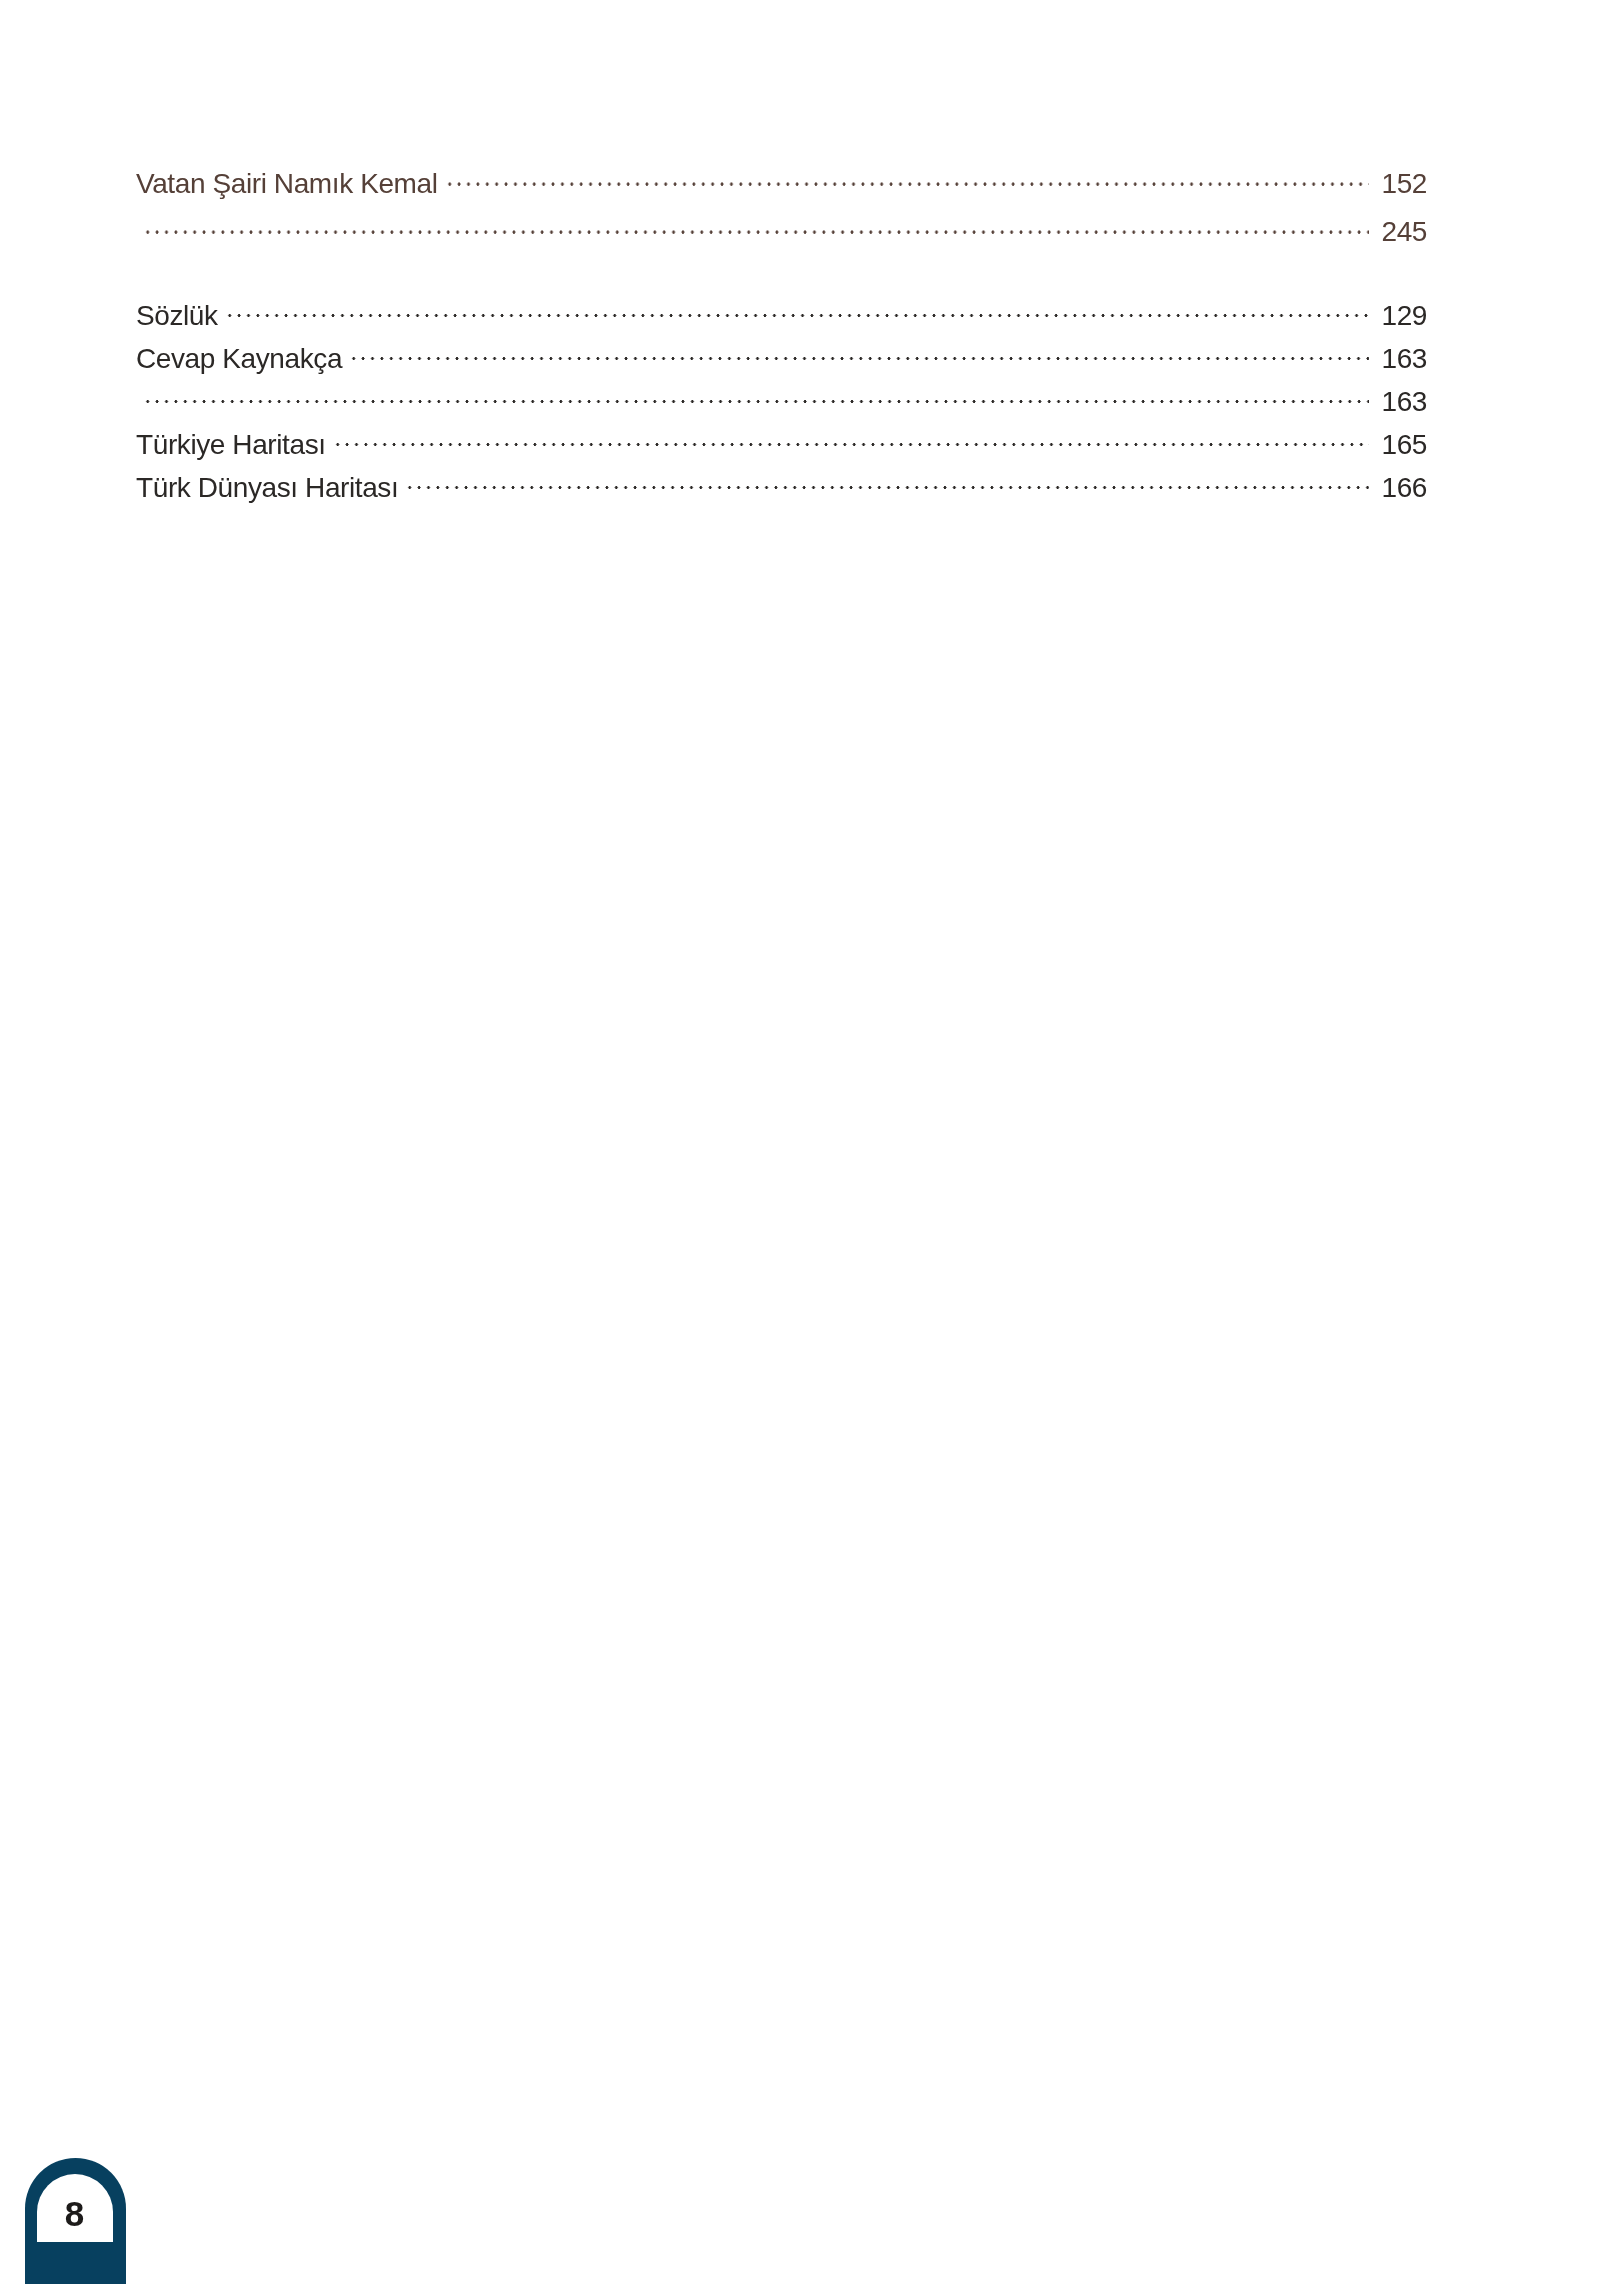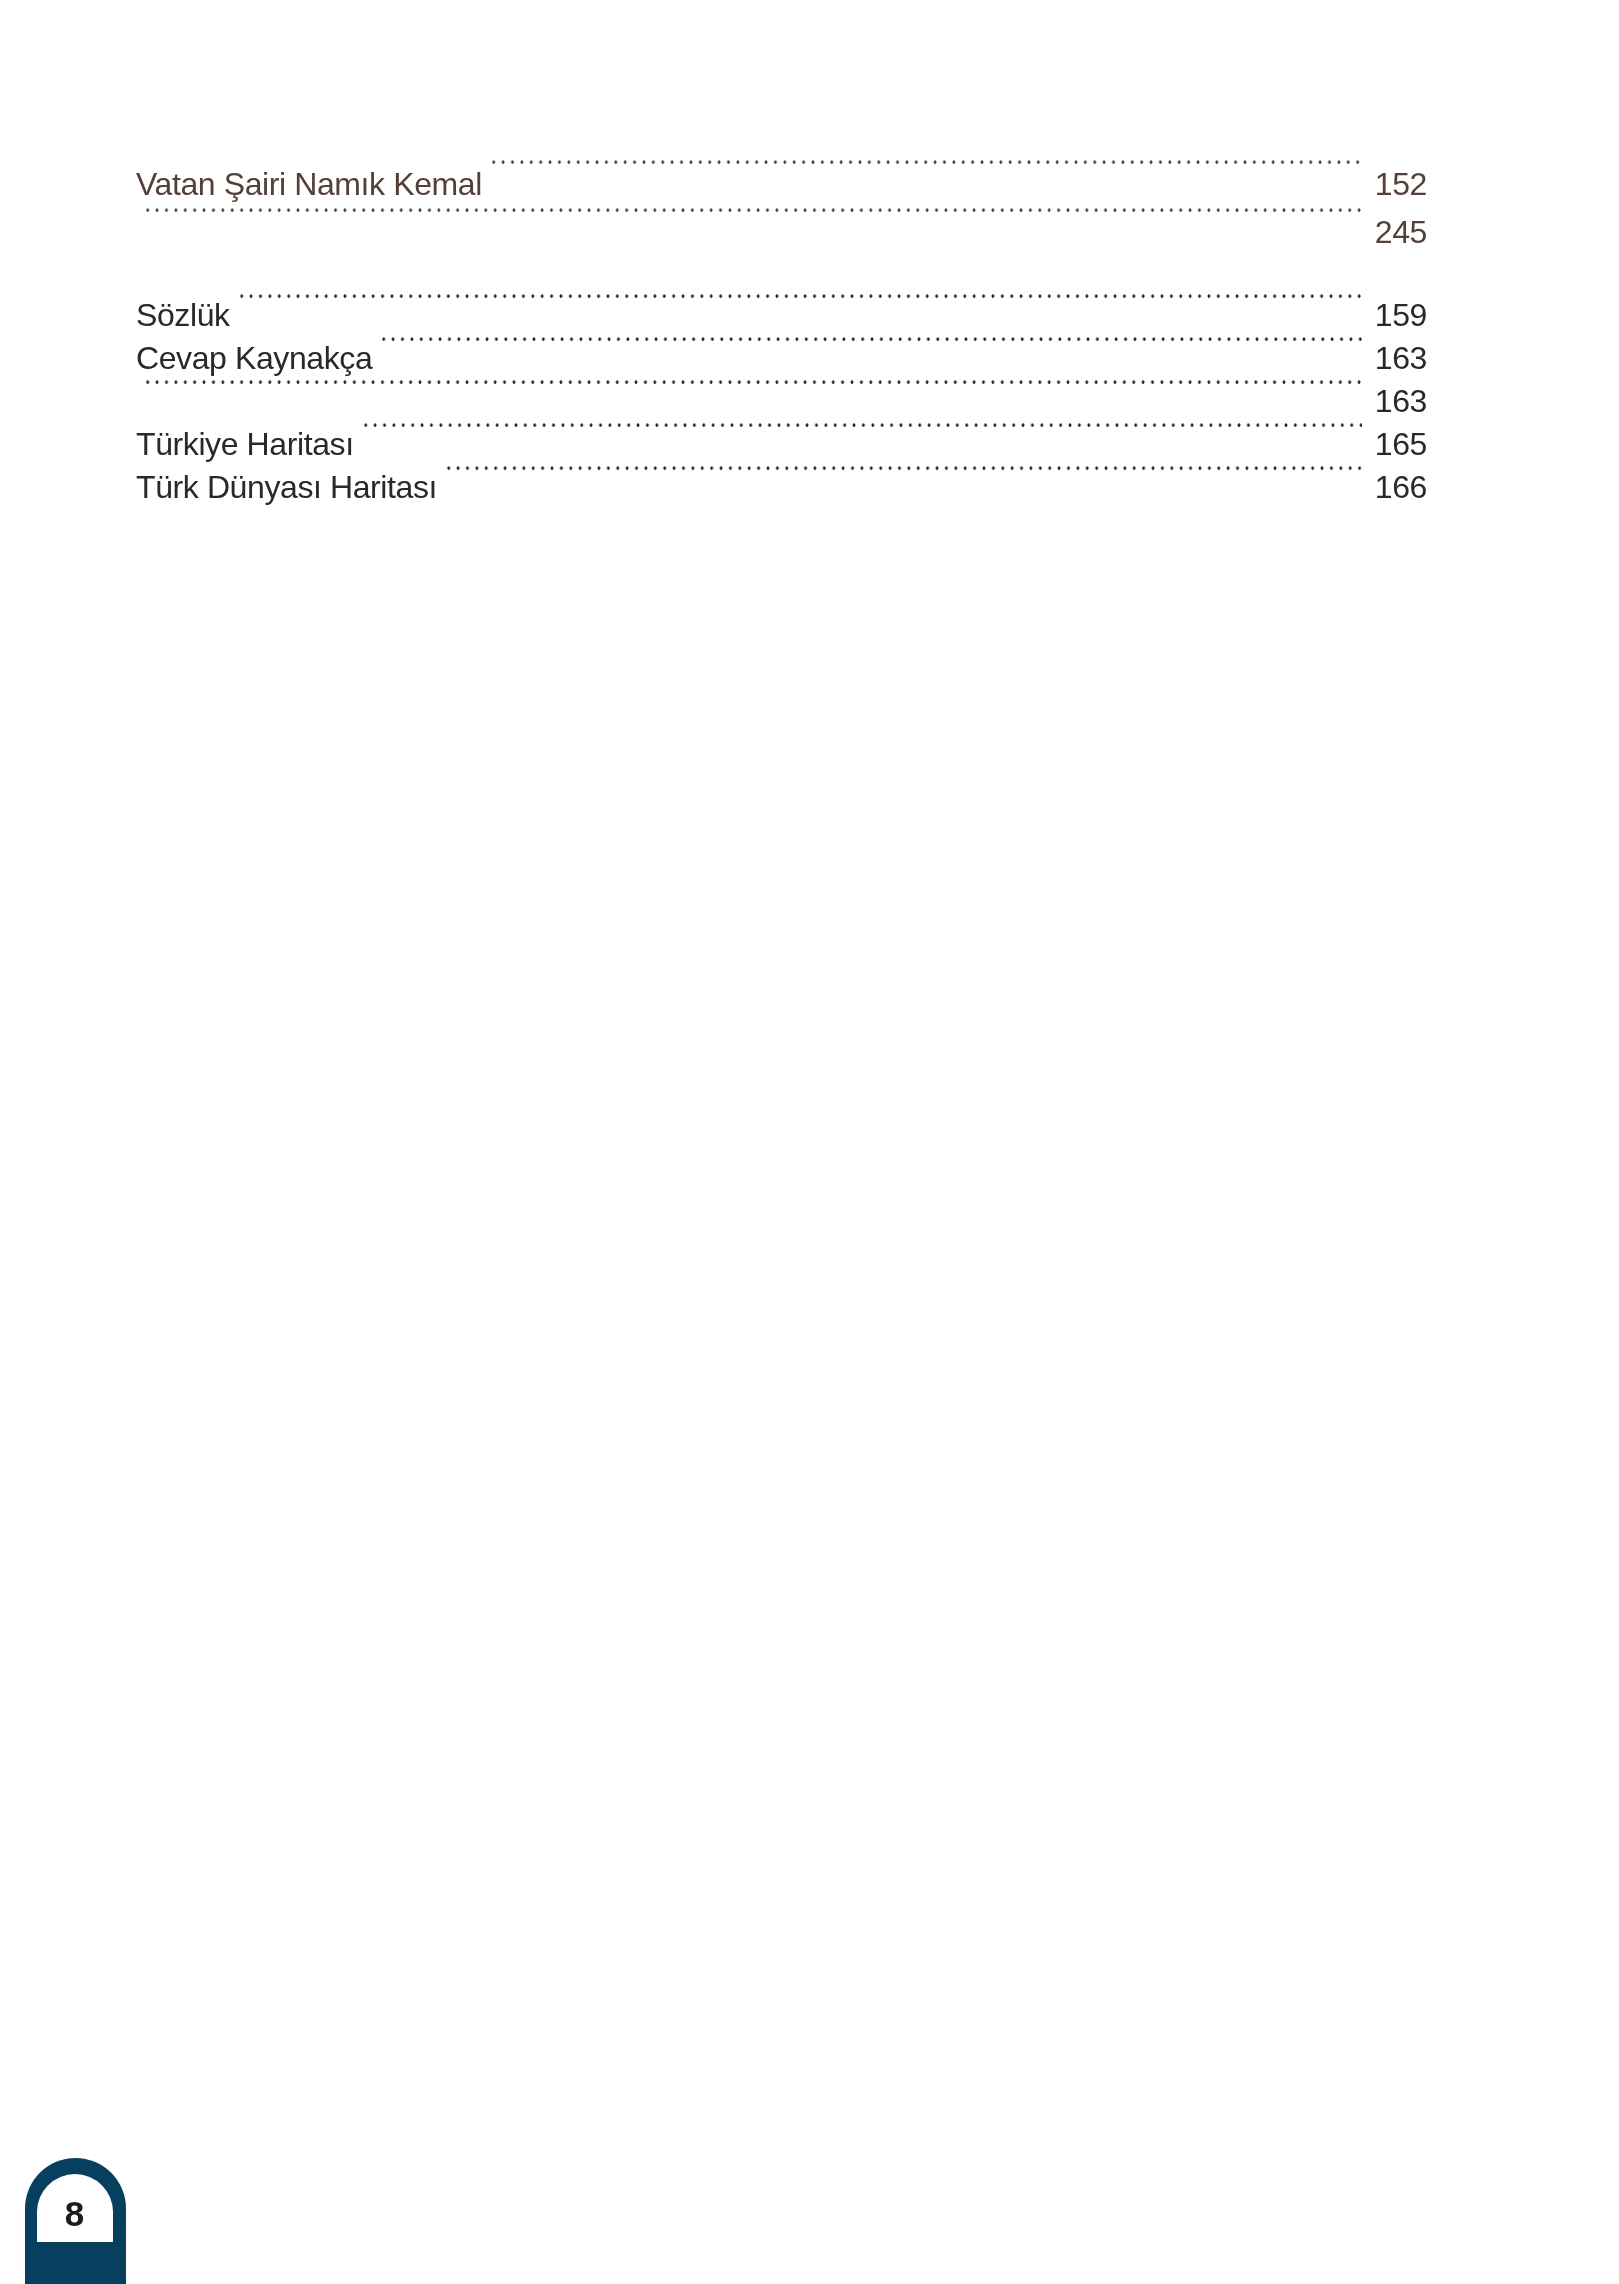--- a/index.html
+++ b/index.html
@@ -27,22 +27,22 @@
   }
   .toc-section-1 .toc-row { height: 48px; line-height: 48px; }
   .toc-section-2 {
     top: 294px;
     color: var(--text_dark, #2b2826);
   }
   .toc-section-2 .toc-row { height: 43px; line-height: 43px; }
 
   .toc-row {
     display: flex;
-    align-items: flex-start;
-    font-size: 32px;
+    align-items: center;
+    font-size: 28px;
     letter-spacing: -0.4px;
   }
   .toc-label {
     white-space: nowrap;
     flex: 0 0 auto;
   }
   .dot-leader {
     flex: 1 1 auto;
     height: 3.5px;
     margin-left: 7px;
@@ -103,21 +103,21 @@
     <div class="toc-row">
       <span class="dot-leader"></span>
       <span class="toc-page">245</span>
     </div>
   </div>
 
   <div class="toc toc-section-2">
     <div class="toc-row">
       <span class="toc-label">Sözlük</span>
       <span class="dot-leader"></span>
-      <span class="toc-page">159</span>
+      <span class="toc-page">129</span>
     </div>
     <div class="toc-row">
       <span class="toc-label">Cevap Kaynakça</span>
       <span class="dot-leader"></span>
       <span class="toc-page">163</span>
     </div>
     <div class="toc-row">
       <span class="dot-leader"></span>
       <span class="toc-page">163</span>
     </div>

